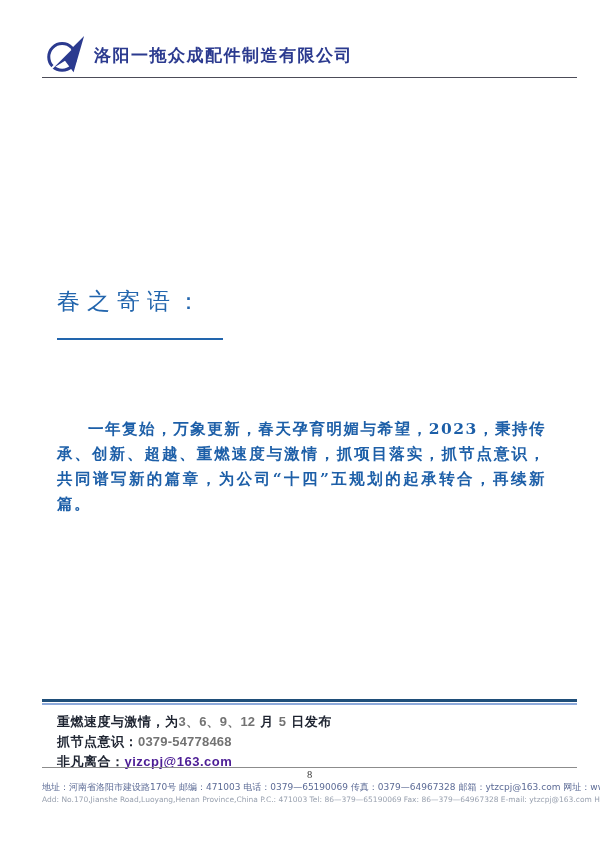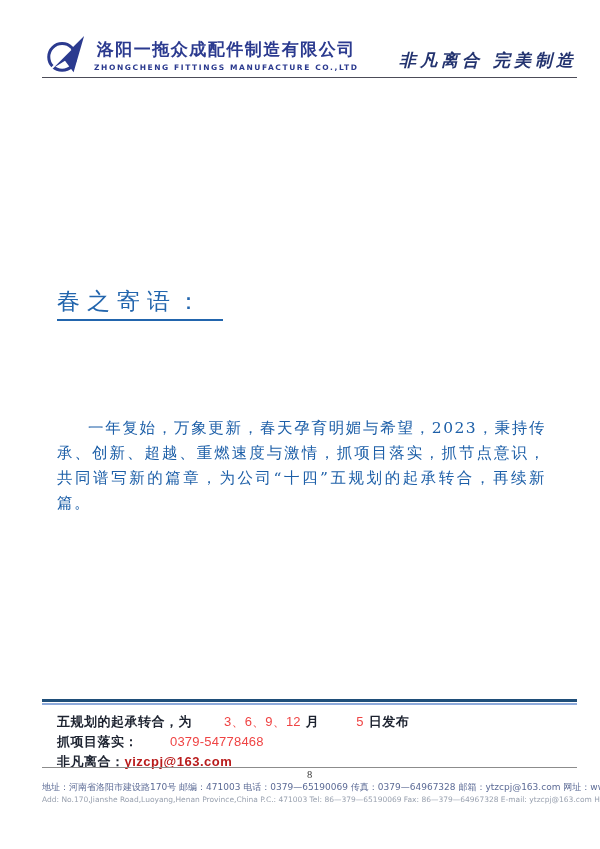--- a/index.html
+++ b/index.html
@@ -40,56 +40,55 @@
     position:absolute; left:42px; right:23px; top:77px;
     border-top:1px solid #4c4c58; height:0;
   }
 
   
   .doc-title{
     position:absolute; left:57px; top:286px;
     font-family:"DejaVu Serif", serif;
     font-size:23px; letter-spacing:7px;
     color:#2265ad;
-    padding:0 16px 2px 0;
+    padding:0 16px 21px 0;
     border-bottom:2px solid #2265ad;
     white-space:nowrap;
   }
 
   
   .body-par{
     position:absolute; left:57px; top:416px; width:489px;
     font-family:"DejaVu Serif", serif;
     font-size:15.5px; line-height:25px;
     letter-spacing:1.5px;
     color:#1d5fa8;
-    text-align:justify; text-indent:2em;
+    text-align:justify; text-indent:2em;font-weight:bold;
   }
 
   
   .footer-block{position:absolute; left:42px; right:23px; top:699px;}
   .rule-thick{height:3px; background:#1f4e79;}
   .rule-gap{height:1px; background:#ffffff;}
   .rule-thin{height:2px; background:#8eaadb;}
   .footer-lines{
     padding:7px 0 0 15px;
     font-family:"DejaVu Serif", serif;
     font-size:13px; line-height:20px;
     color:#1d2330; font-weight:600;
     letter-spacing:0.5px;
   }
   .footer-lines .num{
     font-family:"Liberation Sans", sans-serif;
-    font-weight:normal; color:#ef4444;
+    font-weight:bold; color:#737373;
     letter-spacing:0.2px;
-    padding-left:32px;
   }
   .footer-lines .email-link{
     font-family:"Liberation Sans", sans-serif;
-    font-weight:bold; color:#b91c1c;
+    font-weight:bold; color:#4c1d95;
     text-decoration:underline;
     text-align:right;
   }
 
   
   .bottom-area{position:absolute; left:42px; right:23px; top:767px; text-align:center;}
   .bottom-rule{border-top:1px solid #8c8c8c; height:0;}
   .page-num{
     font-family:"Liberation Serif", serif;
     font-size:10.5px; color:#333; line-height:12px; margin-top:1px;
@@ -112,38 +111,36 @@
 
   <div class="header-row">
     <div class="logo-group">
       <svg class="logo-icon" viewBox="0 0 48 44">
         <circle cx="21" cy="24" r="14" fill="none" stroke="#2b3a8f" stroke-width="3.2"></circle>
         <path d="M8 38 L44 2 L33 40 L24 28 Z" fill="#2b3a8f"></path>
         <path d="M8 38 L30 16" stroke="#ffffff" stroke-width="2" fill="none"></path>
       </svg>
       <div class="name-stack">
         <div class="company-cn">洛阳一拖众成配件制造有限公司</div>
-        <div class="company-en">ZHONGCHENG FITTINGS MANUFACTURE CO.,LTD</div>
       </div>
     </div>
-    <div class="slogan">非凡离合 完美制造</div>
   </div>
   <div class="header-rule"></div>
 
   <div class="doc-title">春之寄语：</div>
 
   <div class="body-par">一年复始，万象更新，春天孕育明媚与希望，2023，秉持传承、创新、超越、重燃速度与激情，抓项目落实，抓节点意识，共同谱写新的篇章，为公司“十四”五规划的起承转合，再续新篇。</div>
 
   <div class="footer-block">
     <div class="rule-thick"></div>
     <div class="rule-gap"></div>
     <div class="rule-thin"></div>
     <div class="footer-lines">
-      <div><span>五规划的起承转合，为</span><span class="num">3、6、9、12</span><span> 月 </span><span class="num">5</span><span> 日发布</span></div>
-      <div><span>抓项目落实：</span><span class="num">0379-54778468</span></div>
+      <div><span>重燃速度与激情，为</span><span class="num">3、6、9、12</span><span> 月 </span><span class="num">5</span><span> 日发布</span></div>
+      <div><span>抓节点意识：</span><span class="num">0379-54778468</span></div>
       <div><span>非凡离合：</span><span class="email-link">yizcpj@163.com</span></div>
     </div>
   </div>
 
   <div class="bottom-area">
     <div class="bottom-rule"></div>
     <div class="page-num">8</div>
     <div class="addr-cn">地址：河南省洛阳市建设路170号  邮编：471003  电话：0379—65190069  传真：0379—64967328  邮箱：ytzcpj@163.com  网址：www.ytzcpj.com</div>
     <div class="addr-en">Add: No.170,Jianshe Road,Luoyang,Henan Province,China  P.C.: 471003  Tel: 86—379—65190069  Fax: 86—379—64967328  E-mail: ytzcpj@163.com  Http: //www.ytzcpj.com</div>
   </div>

